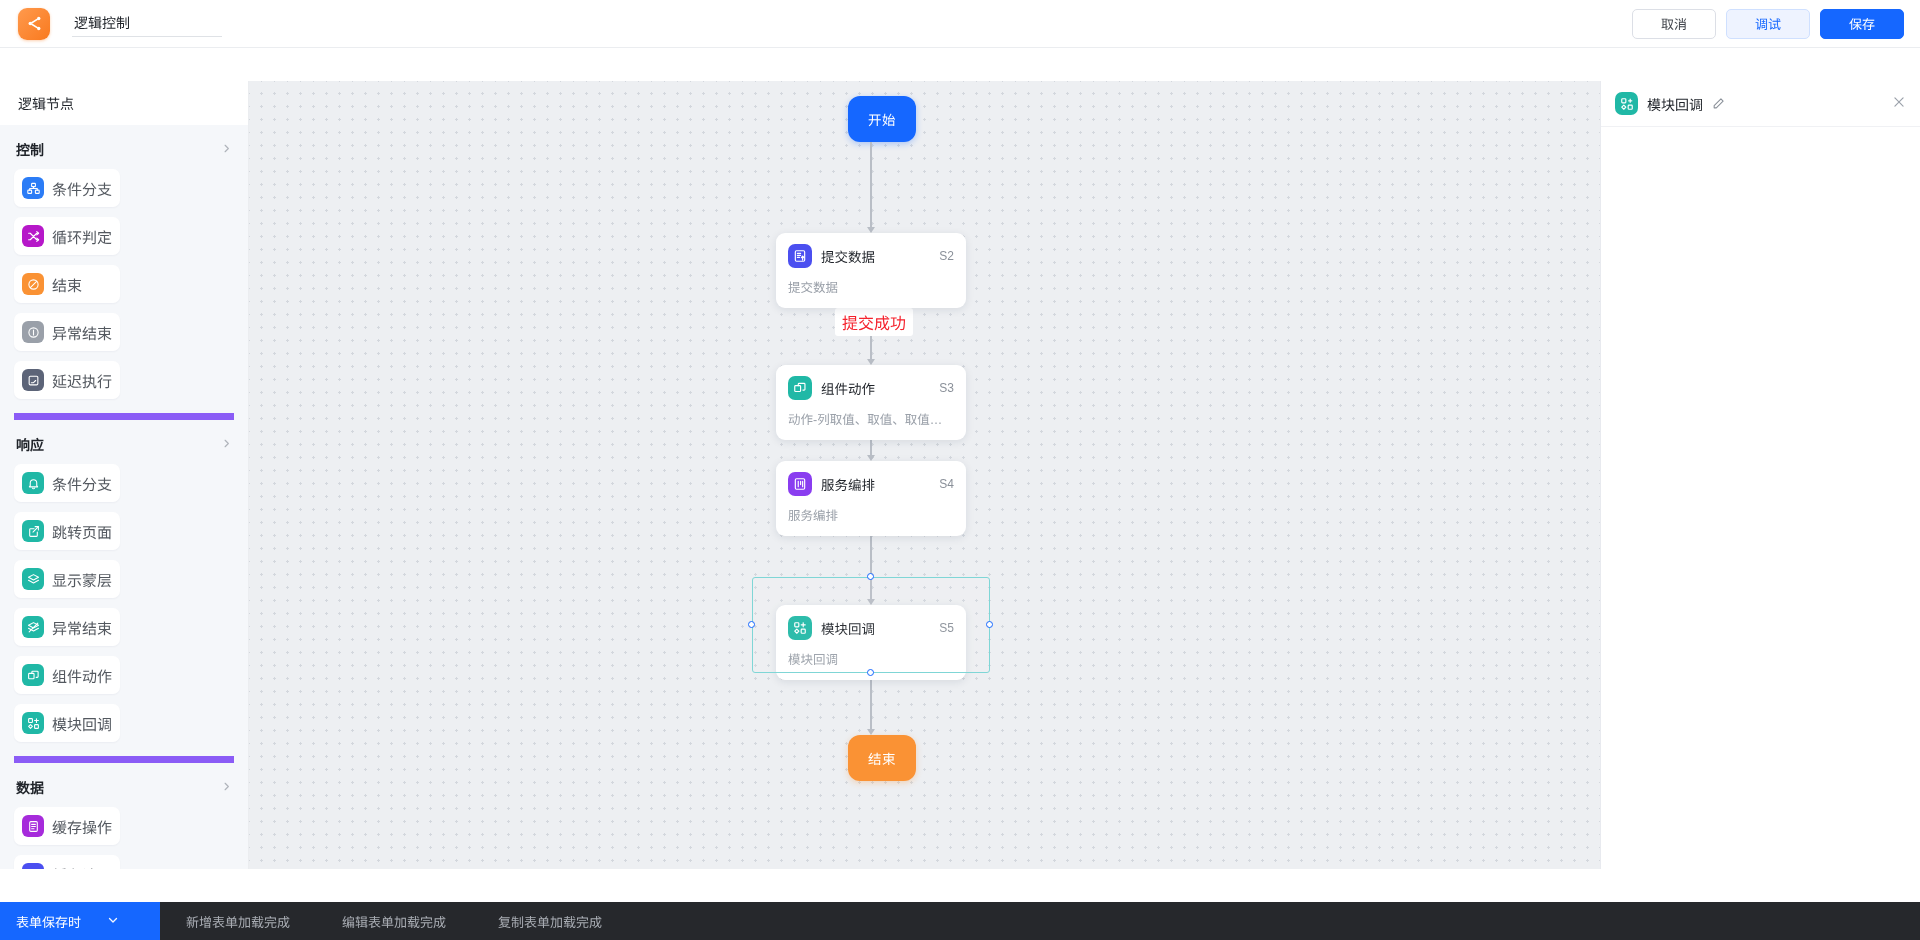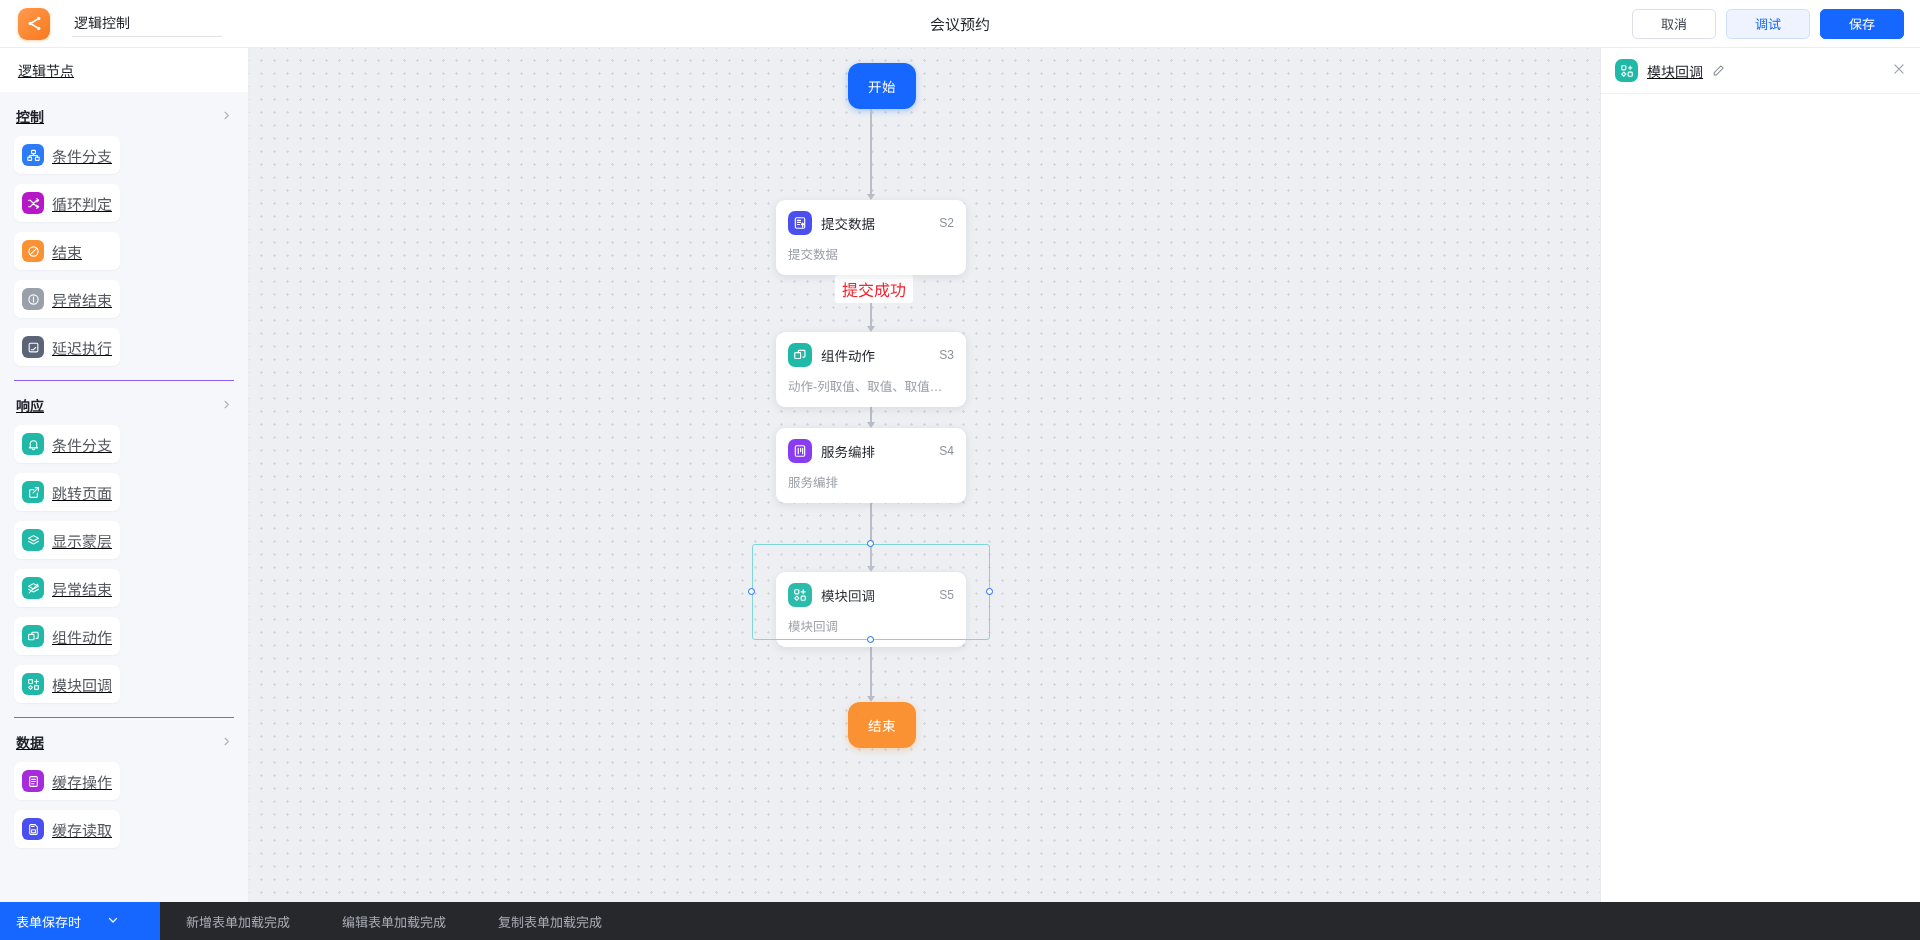--- a/index.html
+++ b/index.html
@@ -2,21 +2,21 @@
 <html lang="zh-CN"><head>
 <meta charset="utf-8">
 <title>逻辑控制</title>
 <style>
   * { box-sizing: border-box; margin: 0; padding: 0; }
   html, body {
     width: 1920px; height: 940px;
     font-family: "Liberation Sans", "DejaVu Sans", sans-serif;
     background: #ffffff; overflow: hidden;
   }
-  .app { position: relative; width: 1920px; height: 940px; display: flex; flex-direction: column; }
+  .app { position: relative; width: 1920px; height: 940px; display: flex; flex-direction: column; gap: 33px; }
 
   
   .topbar {
     height: 48px; min-height: 48px; background: #ffffff;
     border-bottom: 1px solid #ebedf0;
     display: flex; align-items: center; position: relative; z-index: 30;
   }
   .logo-box {
     width: 32px; height: 32px; margin-left: 18px; border-radius: 9px;
     background: linear-gradient(135deg,#ff9a4d,#f97a1f);
@@ -40,21 +40,21 @@
   .btn {
     height: 30px; padding: 0 28px; border-radius: 5px; font-size: 13px;
     display: flex; align-items: center; justify-content: center; cursor: pointer;
     font-family: inherit; border: 1px solid transparent; white-space: nowrap;
   }
   .btn-default { background: #fff; border-color: #dcdfe6; color: #42464d; }
   .btn-ghost { background: #eef3ff; color: #1567ff; border-color: #cfe0ff; }
   .btn-primary { background: #1567ff; color: #fff; border-color: #1567ff; }
 
   
-  .body-row { flex: 1; display: flex; min-height: 0; position: relative; text-decoration: underline; }
+  .body-row { flex: 1; display: flex; min-height: 0; position: relative; }
 
   
   .sidebar {
     width: 249px; min-width: 249px; background: #f5f7fa; position: relative;
     display: flex; flex-direction: column; border-right: 1px solid #ebedf0;
   }
   .sidebar-head {
     height: 44px; min-height: 44px; background: #ffffff; display: flex; align-items: center;
     padding-left: 18px; font-size: 14px; color: #1f2329; font-weight: 500;
   }
@@ -65,21 +65,21 @@
     padding: 0 10px; border: 1px solid #ffffff;
   }
   .search-box input {
     flex: 1; border: none; outline: none; background: transparent; font-size: 13px;
     color: #1f2329; font-family: inherit;
   }
   .search-box input::placeholder { color: #b6bbc4; }
   .search-ico { color: #6b7280; display: flex; }
 
   .group { padding-top: 14px; }
-  .group + .group { border-top: 1px solid #8b5cf6; margin-top: 14px; }
+  .group + .group { border-top: 7px solid #8b5cf6; margin-top: 14px; }
   .group-head {
     display: flex; align-items: center; justify-content: space-between;
     font-size: 14px; font-weight: 700; color: #1f2329; padding: 0 2px 10px 2px; cursor: pointer;
   }
   .chev { color: #b0b4bb; font-size: 12px; line-height: 1; }
   .chips { display: flex; flex-wrap: wrap; gap: 10px; }
   .chip {
     width: 106px; height: 38px; background: #ffffff; border-radius: 7px;
     display: flex; align-items: center; padding: 0 8px; gap: 8px; cursor: pointer;
     box-shadow: 0 1px 2px rgba(20,30,60,.045);
@@ -189,21 +189,20 @@
     <div class="logo-box">
       <svg width="17" height="17" viewBox="0 0 24 24" fill="none" stroke="#fff" stroke-width="2.2" stroke-linecap="round" stroke-linejoin="round">
         <circle cx="18" cy="5" r="2.4" fill="#fff" stroke="none"></circle>
         <circle cx="6" cy="12" r="2.4" fill="#fff" stroke="none"></circle>
         <circle cx="18" cy="19" r="2.4" fill="#fff" stroke="none"></circle>
         <line x1="8.2" y1="10.9" x2="15.8" y2="6.1"></line>
         <line x1="8.2" y1="13.1" x2="15.8" y2="17.9"></line>
       </svg>
     </div>
     <input class="title-field" value="逻辑控制" style="">
-    <div class="center-title">会议预约</div>
     <div class="topbar-actions">
       <div class="btn btn-default">取消</div>
       <div class="btn btn-ghost">调试</div>
       <div class="btn btn-primary">保存</div>
     </div>
   </div>
 
   <div class="body-row">
 
     <div class="sidebar">

